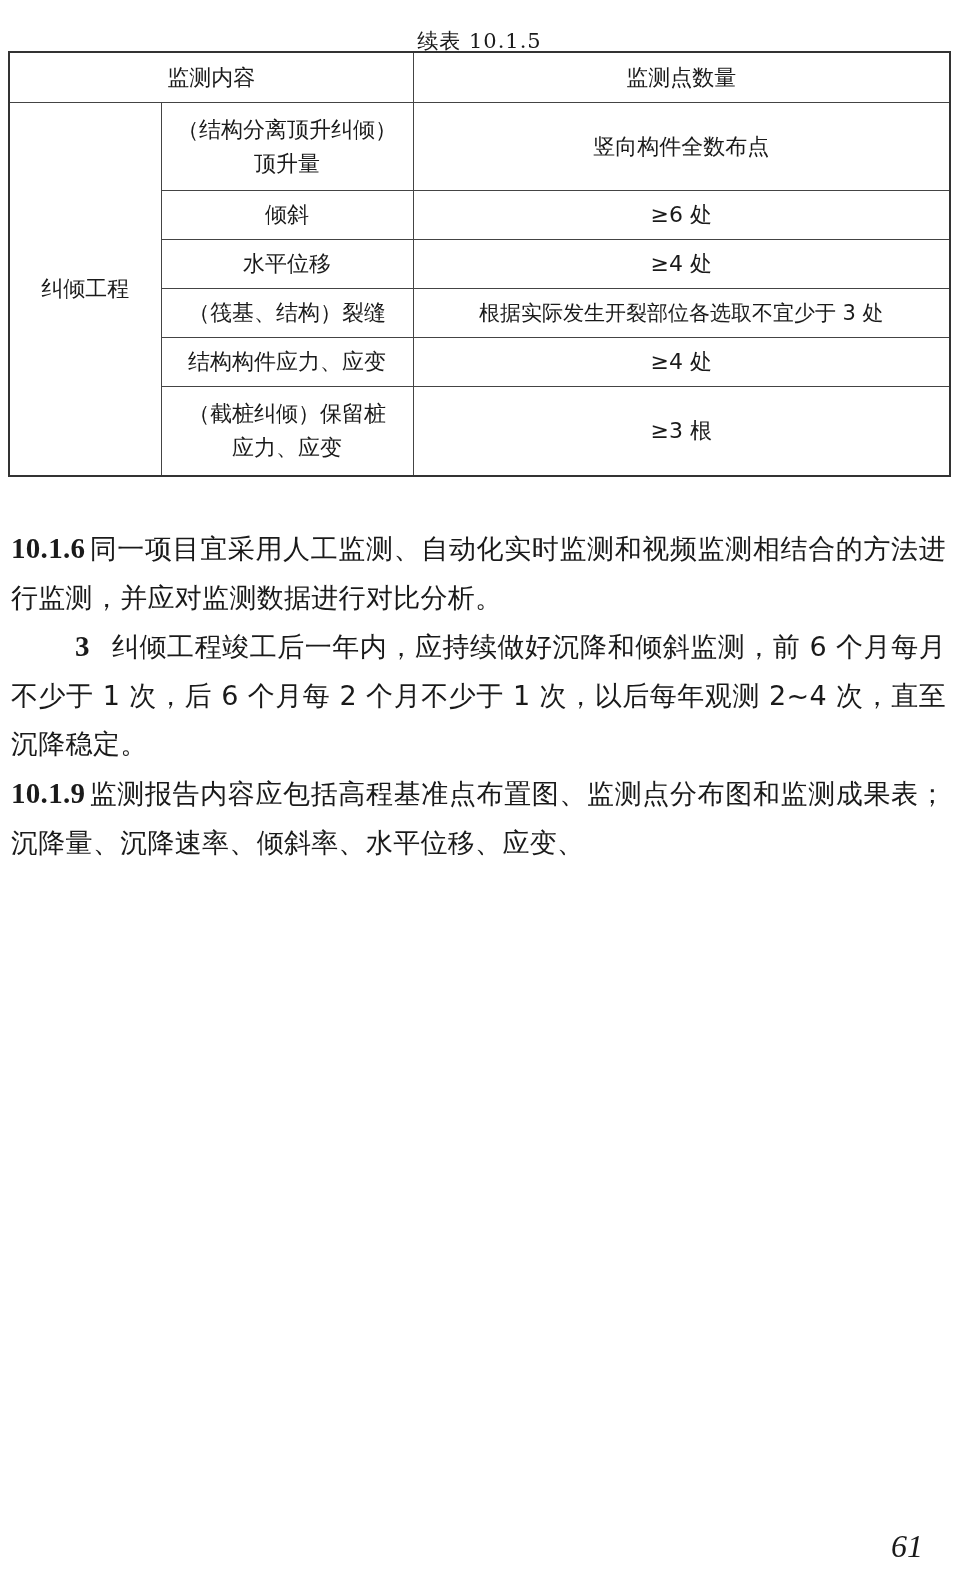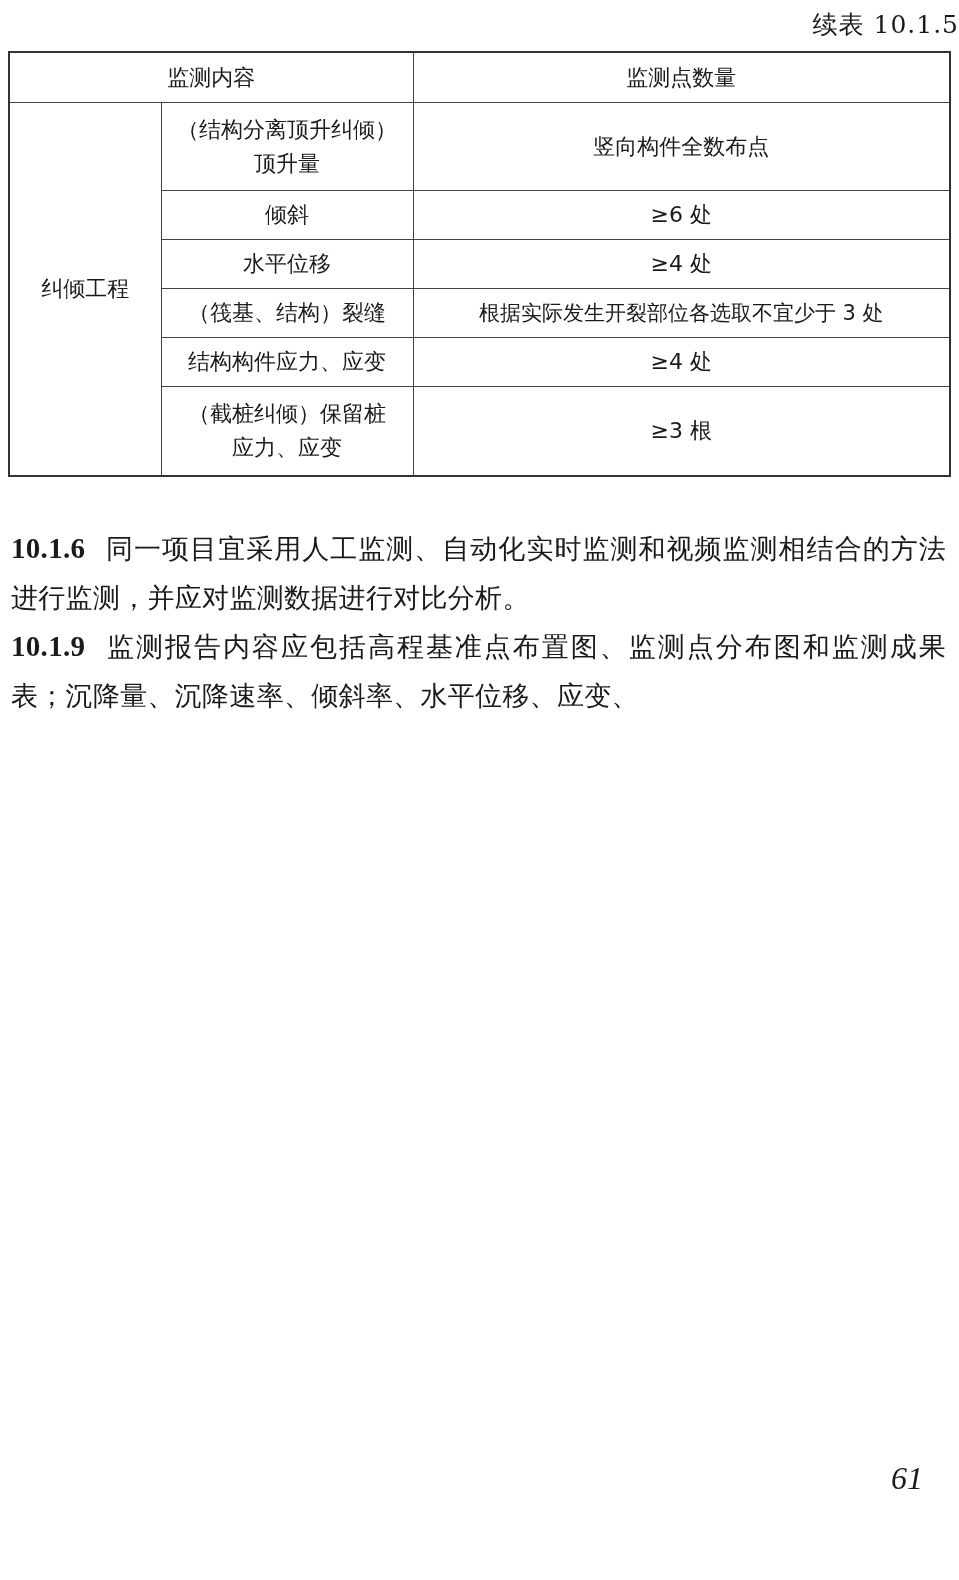--- a/index.html
+++ b/index.html
@@ -2,22 +2,22 @@
 <html><head>
 <meta charset="utf-8">
 <style>
   html, body { margin:0; padding:0; background:#ffffff; }
   body {
     width:959px; height:1580px; position:relative; overflow:hidden;
     color:#1a1a1a;
     font-family: "DejaVu Serif", "Liberation Serif", serif;
   }
   .caption {
-    position:absolute; top:8px; left:0; width:959px; text-align:right;
-    font-size:25px; line-height:34px; letter-spacing:1px;
+    position:absolute; top:24px; left:0; width:959px; text-align:center;
+    font-size:21px; line-height:34px; letter-spacing:1px;
   }
   table.spec {
     position:absolute; left:8px; top:51px; width:941px;
     border-collapse:collapse; table-layout:fixed;
     border-top:2.5px solid #333; border-bottom:2.5px solid #333;
     border-left:2.5px solid #333; border-right:2.5px solid #333;
   }
   table.spec td, table.spec th {
     border:1.3px solid #444; text-align:center; vertical-align:middle;
     font-weight:normal; font-size:22px; line-height:34px; padding:0 4px;
@@ -29,29 +29,29 @@
   .r6 td { height:88px; }
   .body-text {
     position:absolute; left:11px; top:524px; width:935px;
     font-size:27px; line-height:48.6px; text-align:justify;
     letter-spacing:0.3px;
     font-family: "DejaVu Sans", "Liberation Sans", sans-serif;
   }
   .para { margin:0; }
   .clause-no {
     font-family: "Liberation Serif", "DejaVu Serif", serif;
-    font-weight:bold; font-size:29px; margin-right:20px;
+    font-weight:bold; font-size:29px; margin-right:4px;
   }
   .item { text-indent:64px; }
   .item-no {
     font-family: "Liberation Serif", "DejaVu Serif", serif;
     font-weight:bold; font-size:29px; margin-right:22px;
   }
   .page-number {
-    position:absolute; right:36px; top:1460px;
+    position:absolute; right:36px; top:1528px;
     font-family: "Liberation Serif", "DejaVu Serif", serif;
     font-style:italic; font-size:32px;
   }
 </style>
 </head>
 <body>
 
 <div class="caption">续表 10.1.5</div>
 
 <table class="spec">
@@ -96,18 +96,21 @@
     </td>
     <td>≥3 根</td>
   </tr>
 </tbody>
   </table>
 
 <div class="body-text">
   <p class="para">
     <span class="clause-no">10.1.6</span><span>同一项目宜采用人工监测、自动化实时监测和视频监测相结合的方法进行监测，并应对监测数据进行对比分析。</span>
   </p>
+  <p class="para item">
+    <span class="item-no">3</span><span>纠倾工程竣工后一年内，应持续做好沉降和倾斜监测，前 6 个月每月不少于 1 次，后 6 个月每 2 个月不少于 1 次，以后每年观测 2~4 次，直至沉降稳定。</span>
+  </p>
   <p class="para">
     <span class="clause-no">10.1.9</span><span>监测报告内容应包括高程基准点布置图、监测点分布图和监测成果表；沉降量、沉降速率、倾斜率、水平位移、应变、</span>
   </p>
 </div>
 
 <div class="page-number">61</div>
 
 </body></html>

